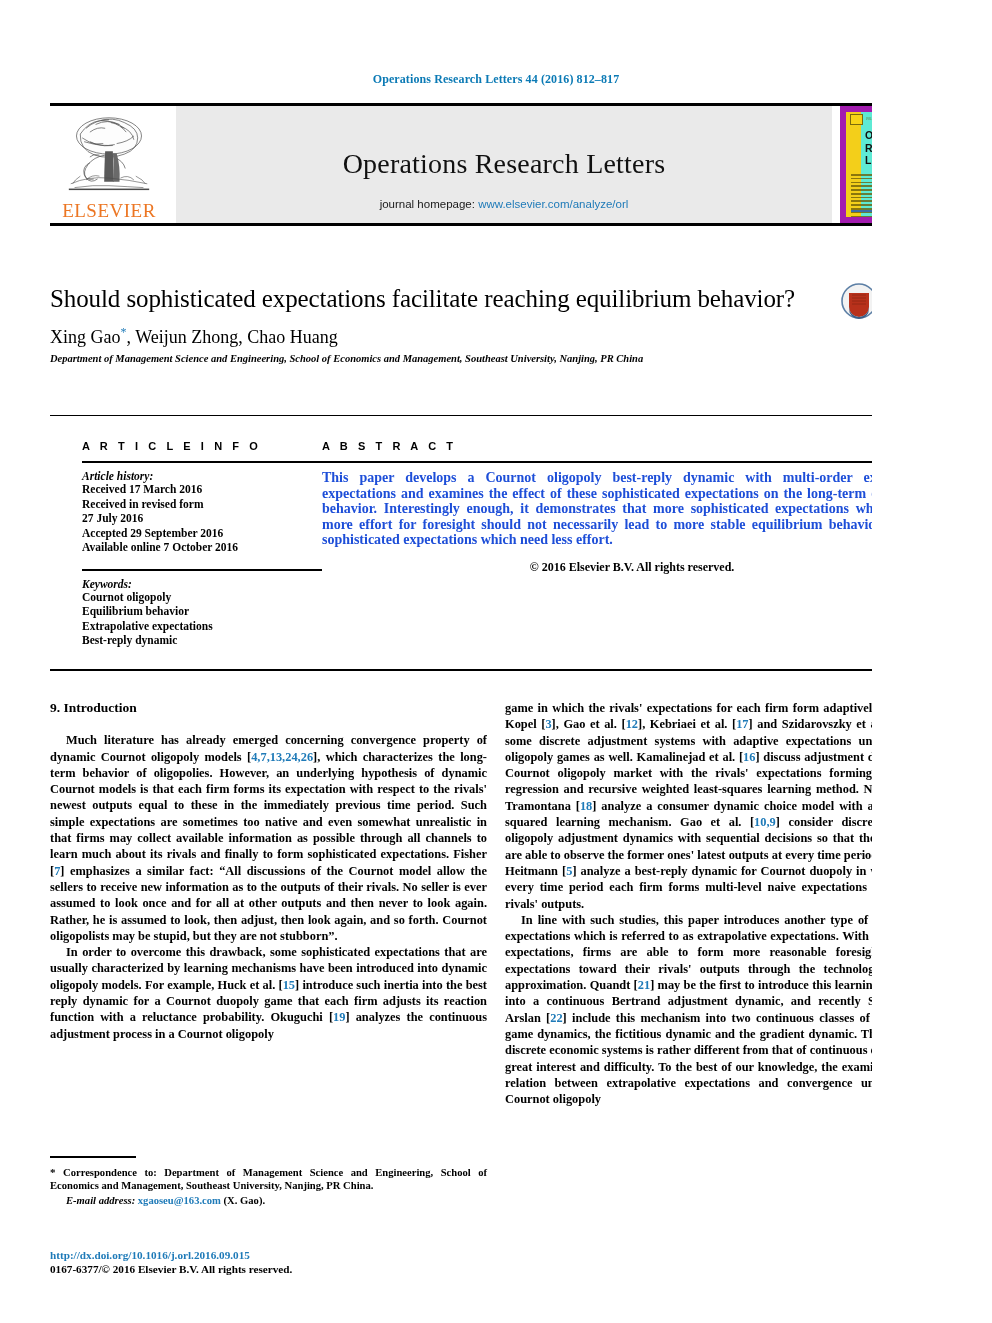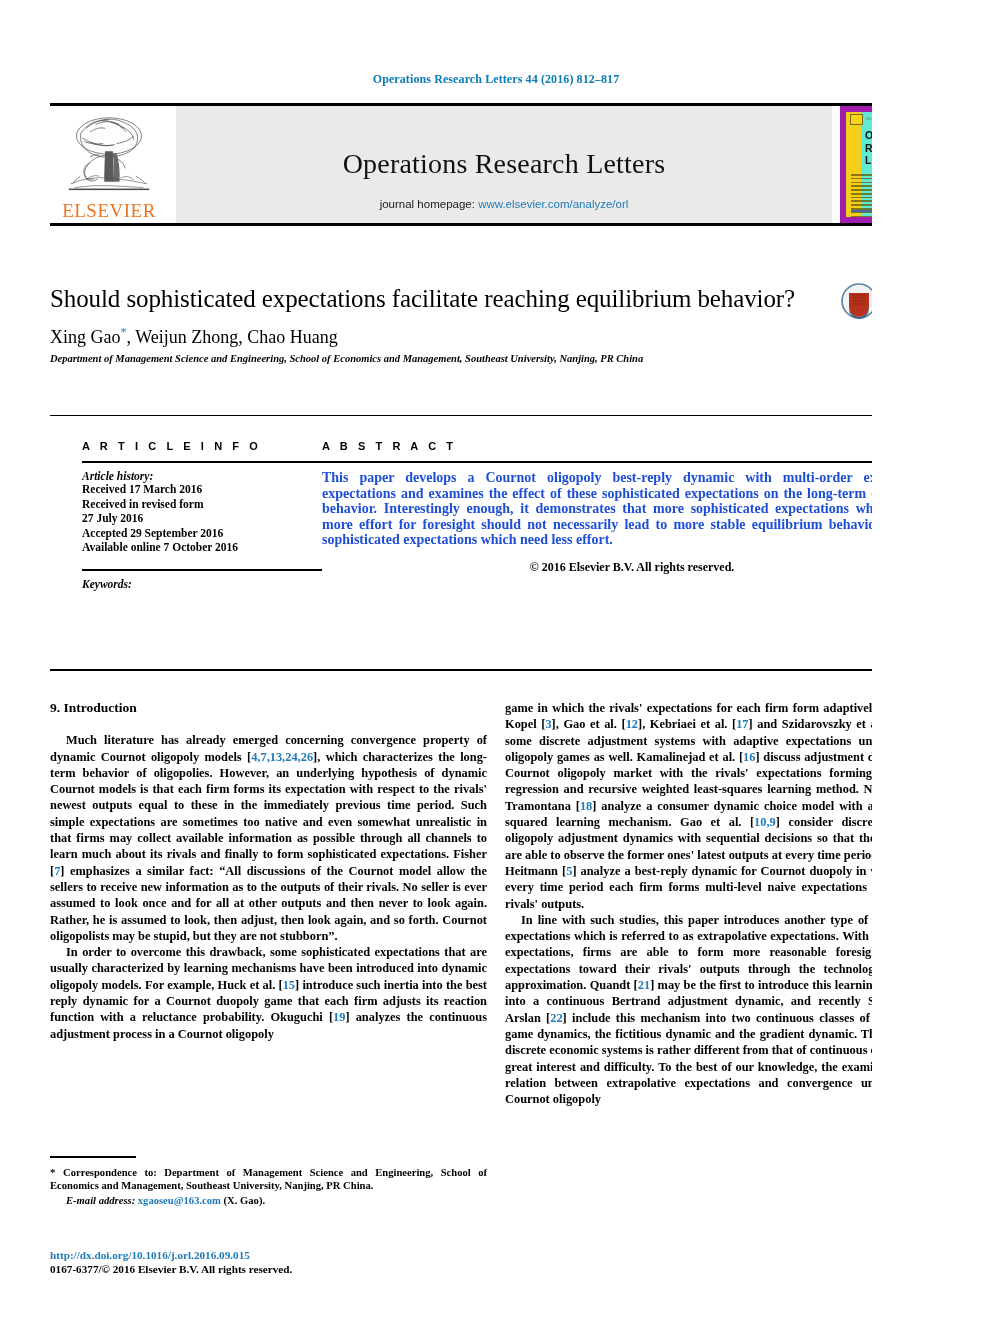--- a/index.html
+++ b/index.html
@@ -485,20 +485,26 @@
     <div class="hist-label">Article history:</div>
     <ul>
       <li>Received 17 March 2016</li>
       <li>Received in revised form</li>
       <li>27 July 2016</li>
       <li>Accepted 29 September 2016</li>
       <li>Available online 7 October 2016</li>
     </ul>
     <div class="hr-black" style="margin-top:14px"></div>
     <div class="kw-label">Keywords:</div>
+    <ul>
+      <li>Cournot oligopoly</li>
+      <li>Equilibrium behavior</li>
+      <li>Extrapolative expectations</li>
+      <li>Best-reply dynamic</li>
+    </ul>
   </div>
 
   <div class="abs-col">
     <div class="sec-head">A B S T R A C T</div>
     <div class="hr-black"></div>
     <div class="abstract-text">This paper develops a Cournot oligopoly best-reply dynamic with multi-order extrapolative expectations and examines the effect of these sophisticated expectations on the long-term equilibrium behavior. Interestingly enough, it demonstrates that more sophisticated expectations which require more effort for foresight should not necessarily lead to more stable equilibrium behavior than less sophisticated expectations which need less effort.</div>
     <div class="copyright">© 2016 Elsevier B.V. All rights reserved.</div>
   </div>
 
   <div class="rule-thin-bottom"></div>

